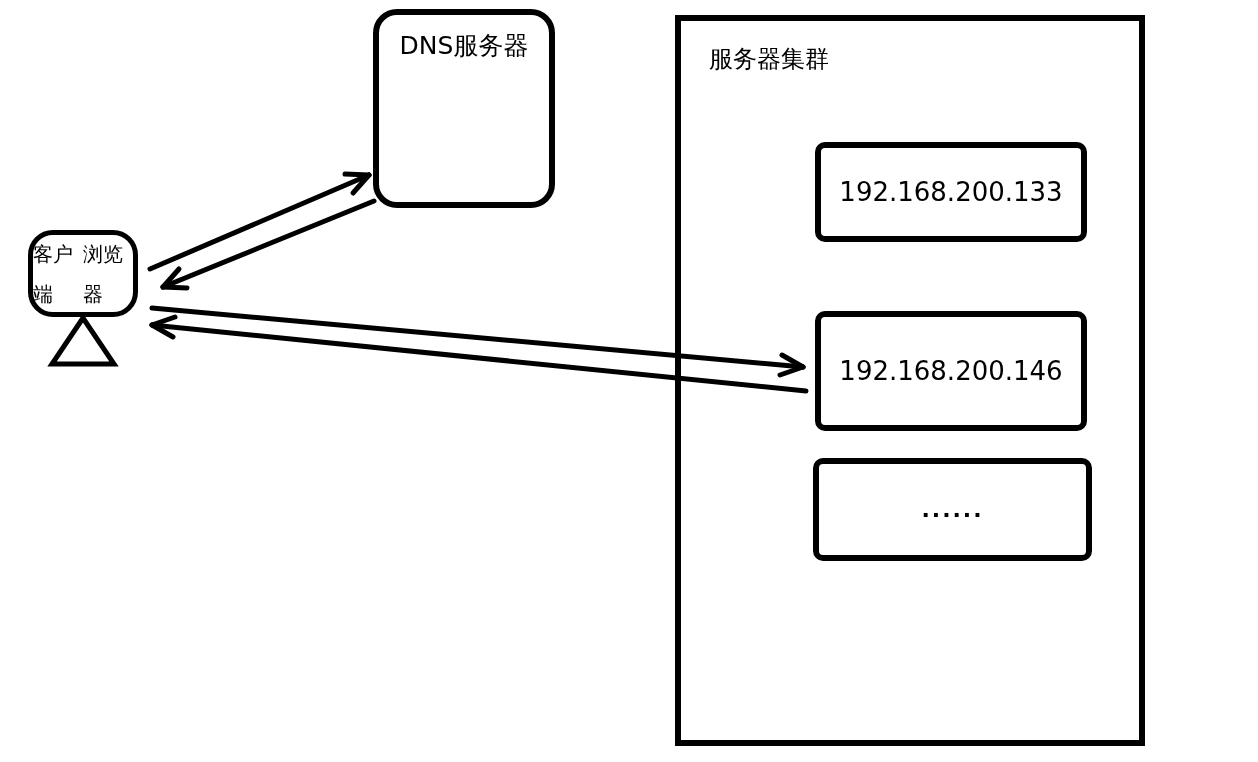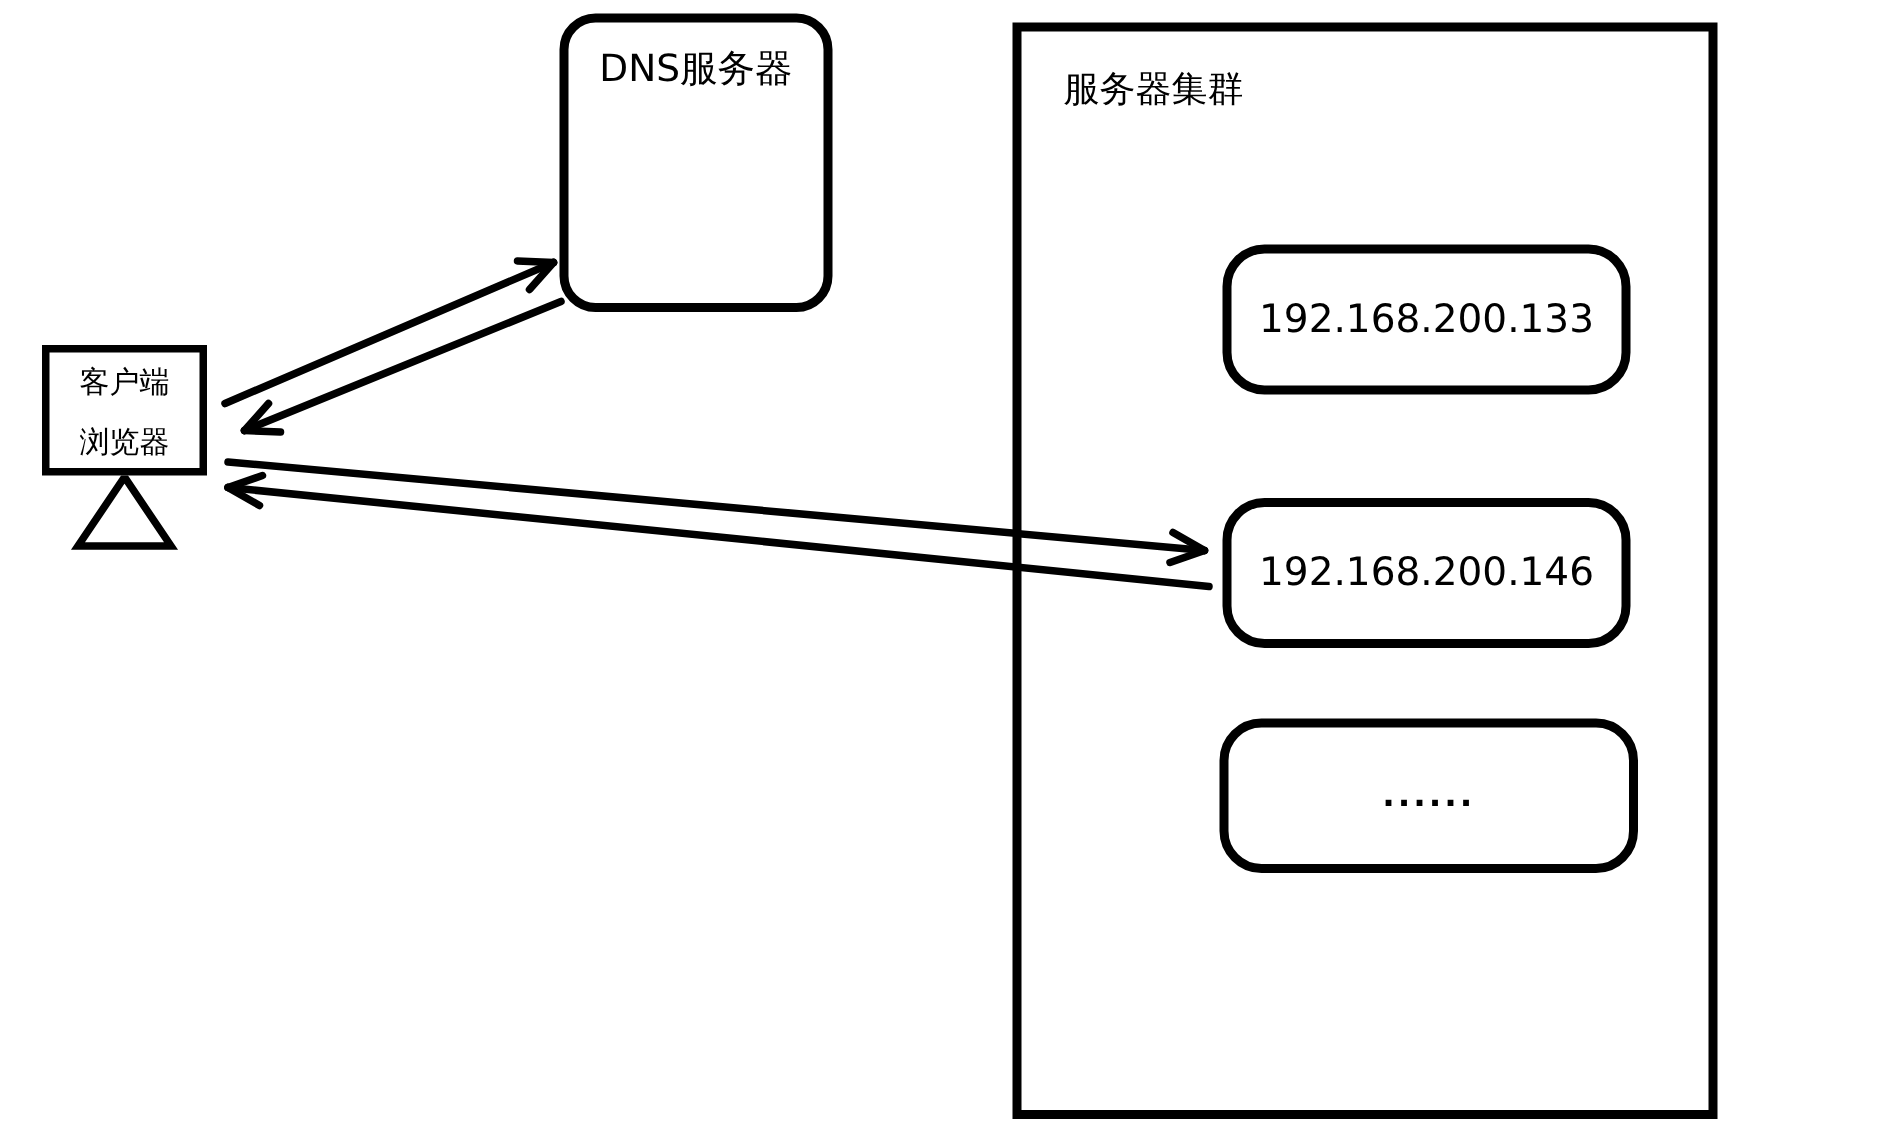--- a/index.html
+++ b/index.html
@@ -28,25 +28,26 @@
     background: #ffffff;
     border: 5px solid #000000;
     color: #000000;
   }
   .client-box {
     left: 28px;
     top: 230px;
     width: 110px;
     height: 87px;
     display: flex;
-    flex-direction: column;
+    flex-direction: row;
     align-items: center;
     justify-content: center;
     font-size: 20px;
     line-height: 40px;
+    border-radius: 25px;
   }
   .dns-box {
     left: 373px;
     top: 9px;
     width: 182px;
     height: 199px;
     border-width: 6px;
     border-radius: 24px;
     text-align: center;
     padding-top: 14px;
@@ -62,38 +63,37 @@
   }
   .cluster-title {
     position: absolute;
     left: 28px;
     top: 22px;
     font-size: 24px;
     color: #000000;
   }
   .server-node {
     border-width: 6px;
-    border-radius: 28px;
+    border-radius: 10px;
     display: flex;
     align-items: center;
     justify-content: center;
     font-size: 26px;
-    margin-top: 21px;
   }
   .server-node-1 {
     left: 815px;
     top: 142px;
     width: 272px;
     height: 100px;
   }
   .server-node-2 {
     left: 815px;
     top: 311px;
     width: 272px;
-    height: 100px;
+    height: 120px;
   }
   .server-node-3 {
     left: 813px;
     top: 458px;
     width: 279px;
     height: 103px;
     font-size: 22px;
     font-weight: bold;
     letter-spacing: 2px;
   }

